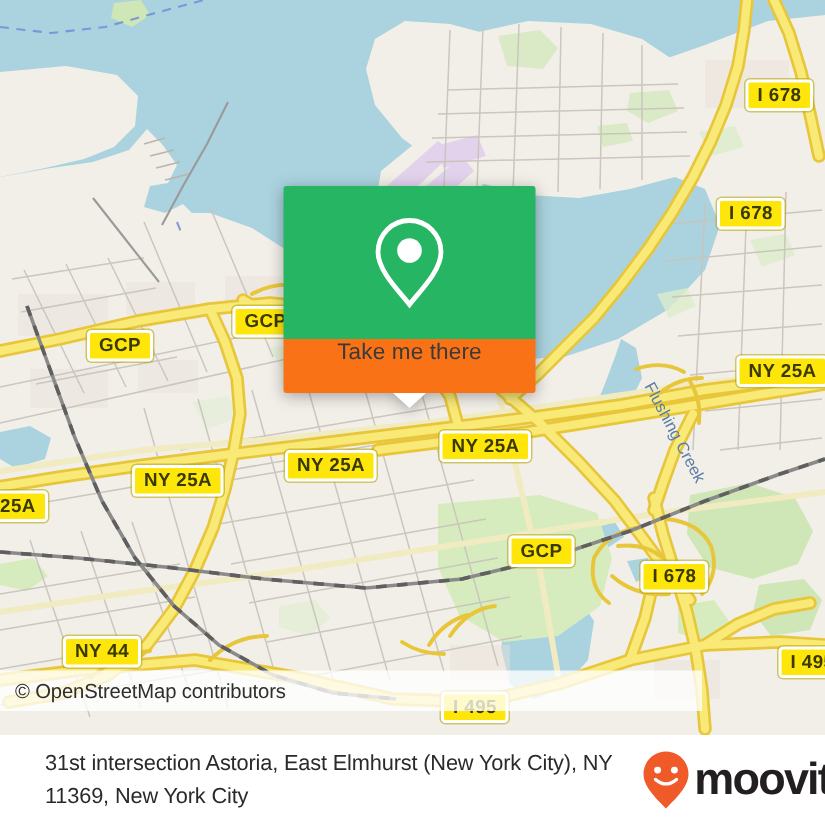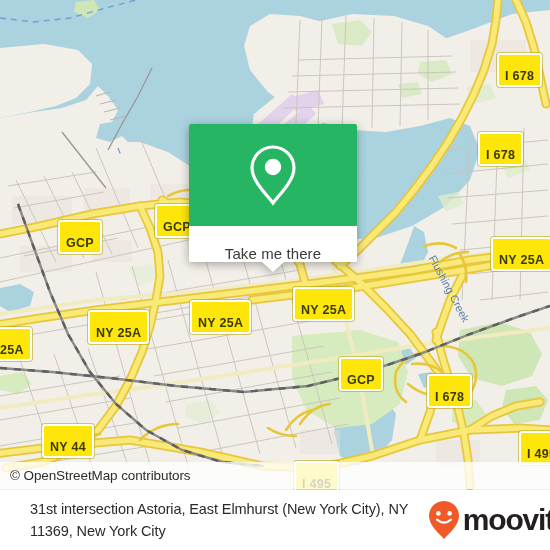--- a/index.html
+++ b/index.html
@@ -23,22 +23,22 @@
     left: 0; top: 0;
     width: 550px; height: 490px;
     overflow: hidden;
     background: #f2efe9;
   }
   #map-svg { position:absolute; left:0; top:0; width:550px; height:490px; display:block; }
 
   
   #attribution {
     position: absolute;
-    left: 0; bottom: 1px;
-    width: 550px; height: 27px;
+    left: 0; bottom: 16px;
+    width: 468px; height: 27px;
     background: rgba(255,255,255,0.78);
     display: flex; align-items: center;
   }
   #attribution .attr-text {
     font-size: 13.5px;
     color: #2e2e2e;
     padding-left: 10px;
     letter-spacing: -0.1px;
     white-space: nowrap;
   }
@@ -46,21 +46,21 @@
   
   .shield {
     position: absolute;
     background: #ffe60a;
     border: 2px solid #ffffff;
     border-radius: 3px;
     color: #3a3a00;
     font-size: 12.5px;
     font-weight: bold;
     letter-spacing: 0.3px;
-    padding: 14px 6px 2px 6px;
+    padding: 1px 6px 2px 6px;
     line-height: 14px;
     white-space: nowrap;
     box-shadow: 0 0 0 1px rgba(180,160,0,0.55);
     font-family: "Liberation Sans", sans-serif;
   }
 
   
   .water-label {
     position: absolute;
     font-size: 11px;
@@ -77,23 +77,23 @@
     filter: drop-shadow(0 2px 5px rgba(0,0,0,0.33));
   }
   #popup-green {
     width: 168px; height: 102px;
     background: #25b563;
     border-radius: 2px 2px 0 0;
     display: flex; align-items: center; justify-content: center;
   }
   #popup-white {
     width: 168px; height: 36px;
-    background: #ffffff;
+    background: #f97316;
     border-radius: 0 0 2px 2px;
-    display: flex; align-items: flex-end; justify-content: center;
+    display: flex; align-items: flex-start; justify-content: center;
     position: relative;
   }
   #popup-label {
     font-size: 15px;
     color: #3a3a3a;
     letter-spacing: 0.1px;
   }
   #popup-tail {
     position: absolute;
     left: 50%; top: 100%;

